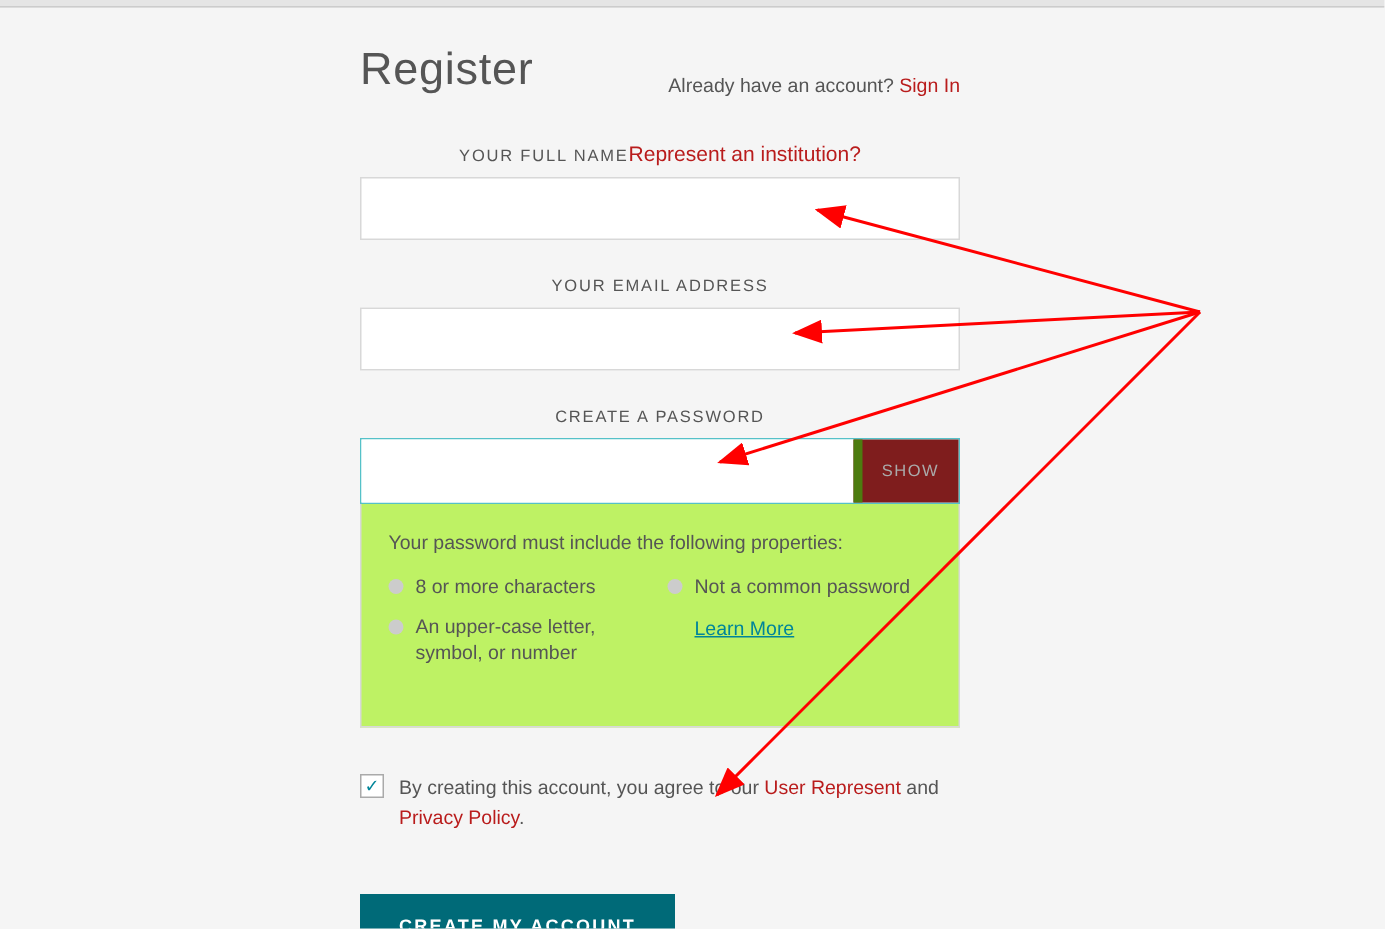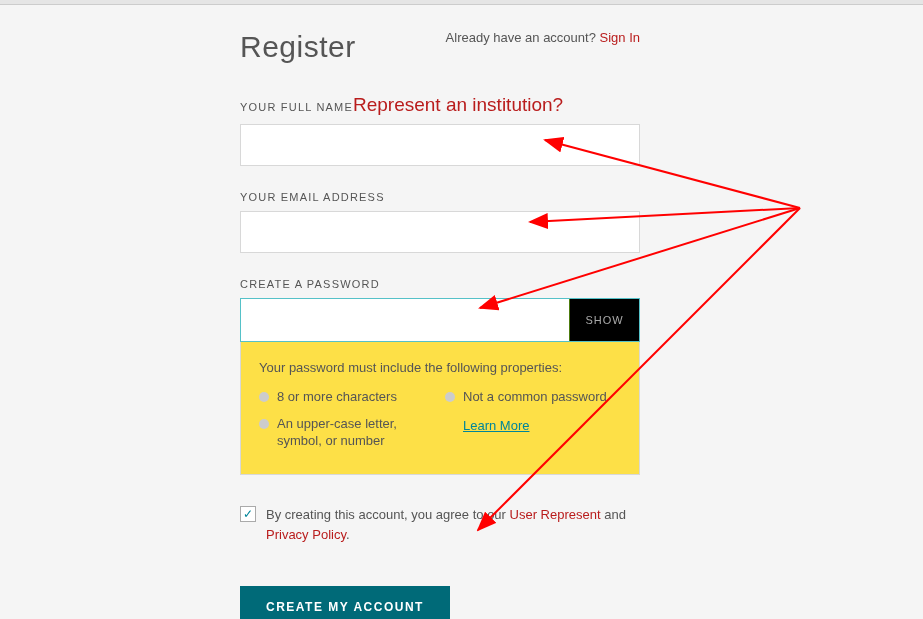--- a/index.html
+++ b/index.html
@@ -10,49 +10,49 @@
       height: 619px;
       position: relative;
       overflow: hidden;
     }
     .top-border { height: 5px; background: #e5e5e5; border-bottom: 1px solid #ccc; }
     .container {
       width: 440px;
       margin: 25px auto 0 220px;
       padding: 0 20px;
     }
-    .header-row { display: flex; align-items: flex-start; justify-content: space-between; margin-bottom: 30px; }
+    .header-row { display: flex; align-items: flex-end; justify-content: space-between; margin-bottom: 30px; }
     .register-title {
       font-size: 30px; font-weight: 300; color: #555; letter-spacing: 0.5px;
     }
     .already-text { font-size: 13px; color: #555; }
     .link { color: #b91c1c; cursor: pointer; text-decoration: none; }
 
     .field-group { margin-bottom: 25px; }
-    .label-row { display: flex; justify-content: flex-start; align-items: baseline; margin-bottom: 8px; }
+    .label-row { display: flex; justify-content: center; align-items: baseline; margin-bottom: 8px; }
     .field-label {
       font-size: 11px; color: #555; letter-spacing: 1.2px;
     }
-    .represent-link { font-size: 19px; }
+    .represent-link { font-size: 14px; }
     .text-input {
       width: 100%; height: 42px; border: 1px solid #d8d8d8; background: #fff;
       padding: 0 10px; font-size: 14px; outline: none;
     }
 
     .password-wrapper { display: flex; border: 1px solid #55c1c8; background: #fff; }
     .password-input {
       flex: 1; height: 42px; border: none; padding: 0 10px; font-size: 14px; outline: none;
     }
     .show-btn {
-      width: 70px; border: none; border-left: 1px solid #4d7c0f; background: #000000;
+      width: 70px; border: none; border-left: 6px solid #4d7c0f; background: #7f1d1d;
       font-size: 11px; color: #aaa; letter-spacing: 1px; cursor: pointer;
     }
 
     .password-hints {
-      border: 1px solid #d8d8d8; border-top: none; padding: 18px 18px 14px; background: #fde047;
+      border: 1px solid #d8d8d8; border-top: none; padding: 18px 18px 30px; background: #bef264;
     }
     .hints-title { font-size: 13px; color: #555; margin-bottom: 14px; }
     .hints-grid { display: flex; gap: 10px; }
     .hints-col { flex: 1; }
     .hint-item { display: flex; align-items: flex-start; gap: 8px; font-size: 13px; color: #555; margin-bottom: 10px; line-height: 1.3; }
     .hint-dot { width: 10px; height: 10px; border-radius: 50%; background: #ccc; flex-shrink: 0; margin-top: 3px; }
     .learn-more { font-size: 13px; color: #008599; cursor: pointer; margin-left: 18px; text-decoration: underline; }
 
     .agree-row { display: flex; align-items: flex-start; gap: 10px; margin: 30px 0 40px; }
     .checkbox-box {

